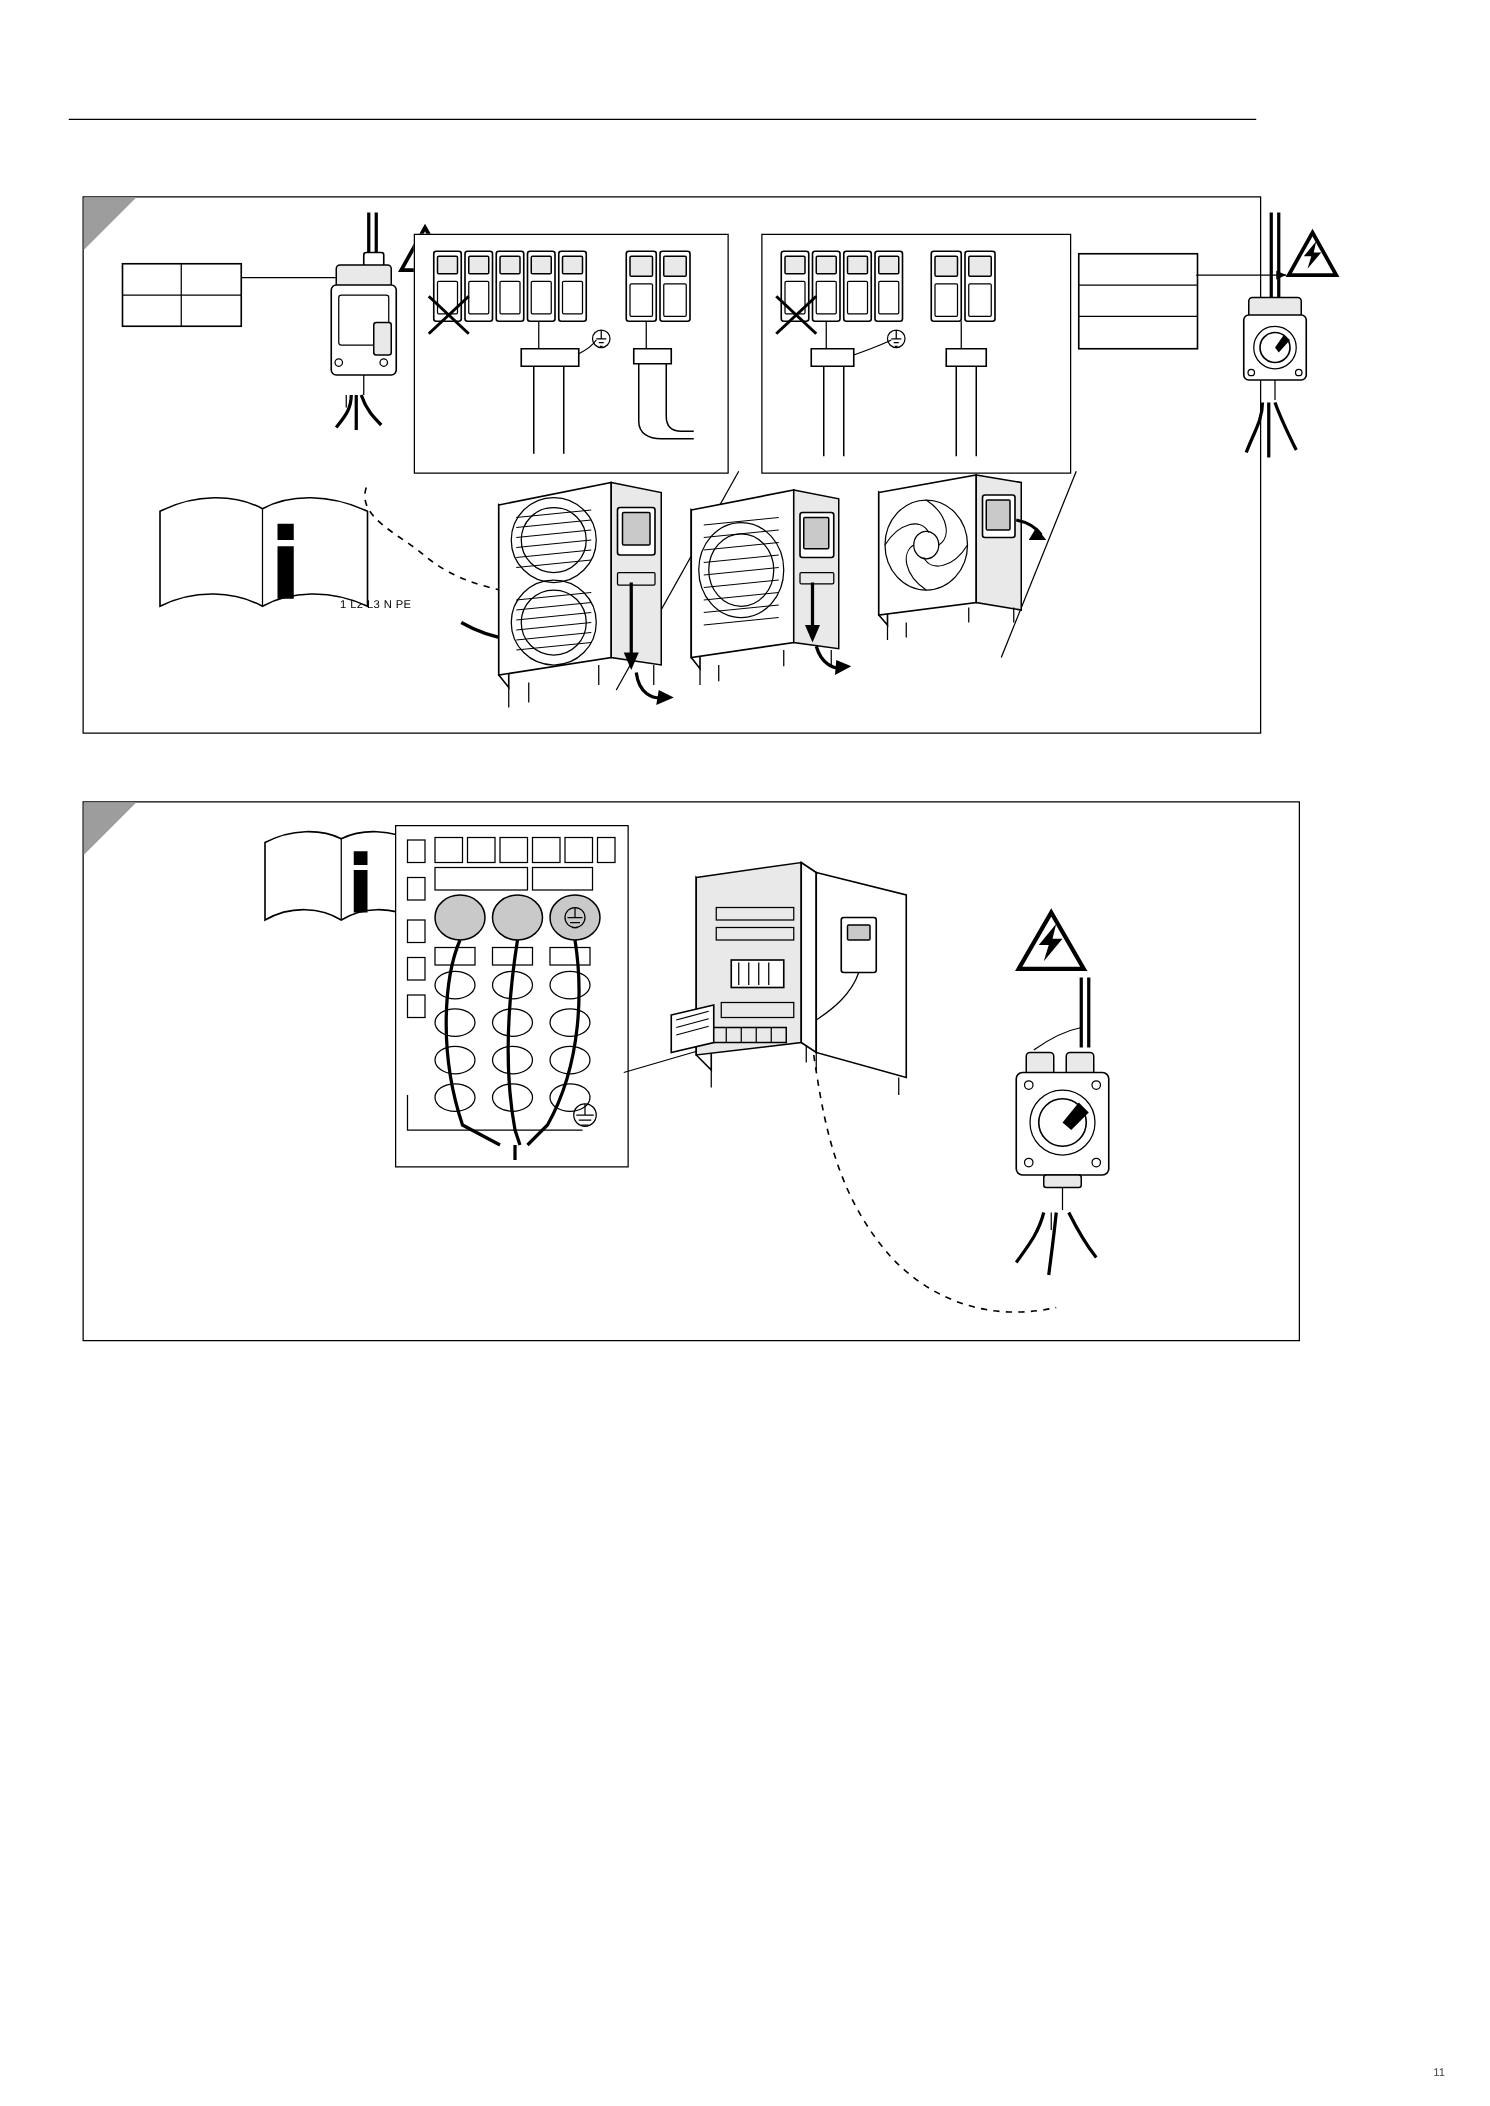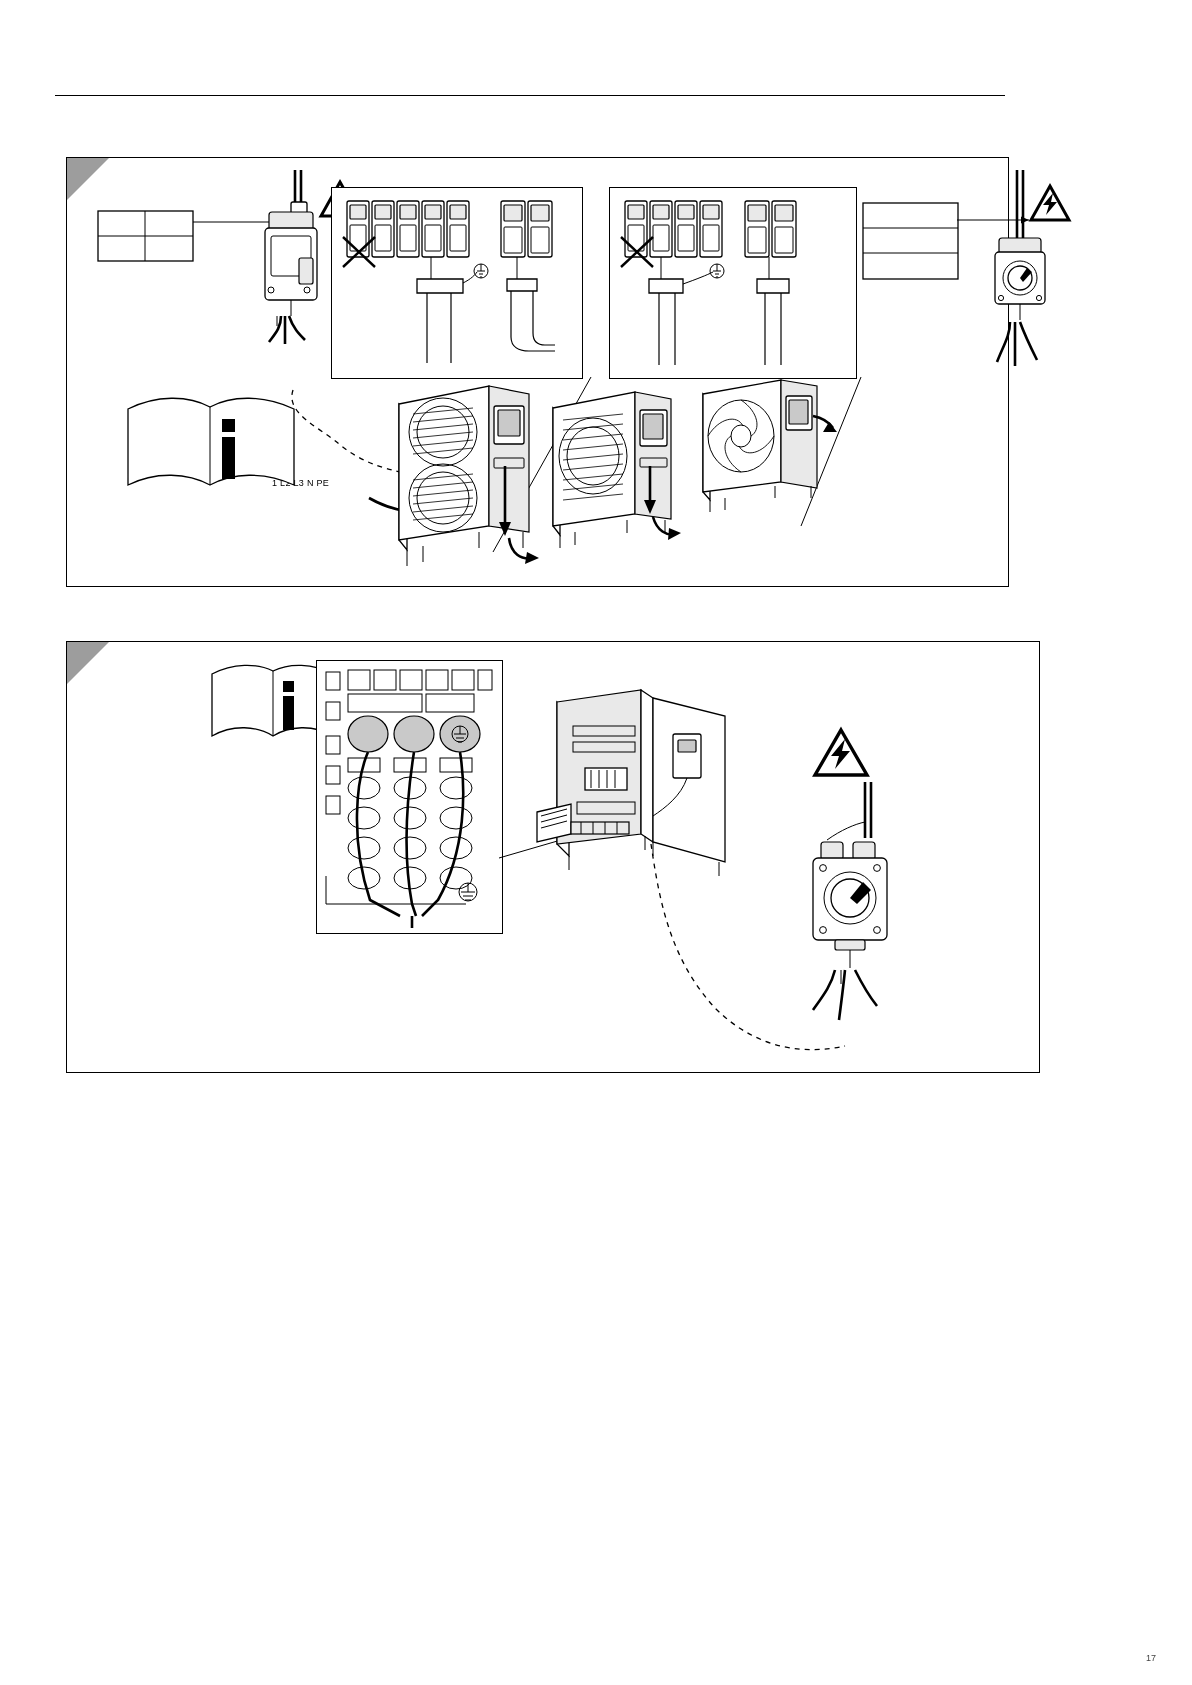--- a/index.html
+++ b/index.html
@@ -392,14 +392,14 @@
       <circle cx="120" cy="150" r="3.4" class="thin"></circle>
       <rect x="78" y="160" width="30" height="10" rx="2" class="fillg"></rect>
       <path d="M93,170 L93,188" class="thin"></path>
       <path d="M78,190 C74,206 66,216 56,230" class="thick"></path>
       <path d="M88,190 C86,210 84,224 82,240" class="thick"></path>
       <path d="M98,190 C106,206 112,216 120,226" class="thick"></path>
       <path d="M84,190 L84,204" class="thin"></path>
     </svg>
   </div>
 
-  <div class="pgnum">17</div>
+  <div class="pgnum">11</div>
 </div>
 
 </body></html>

